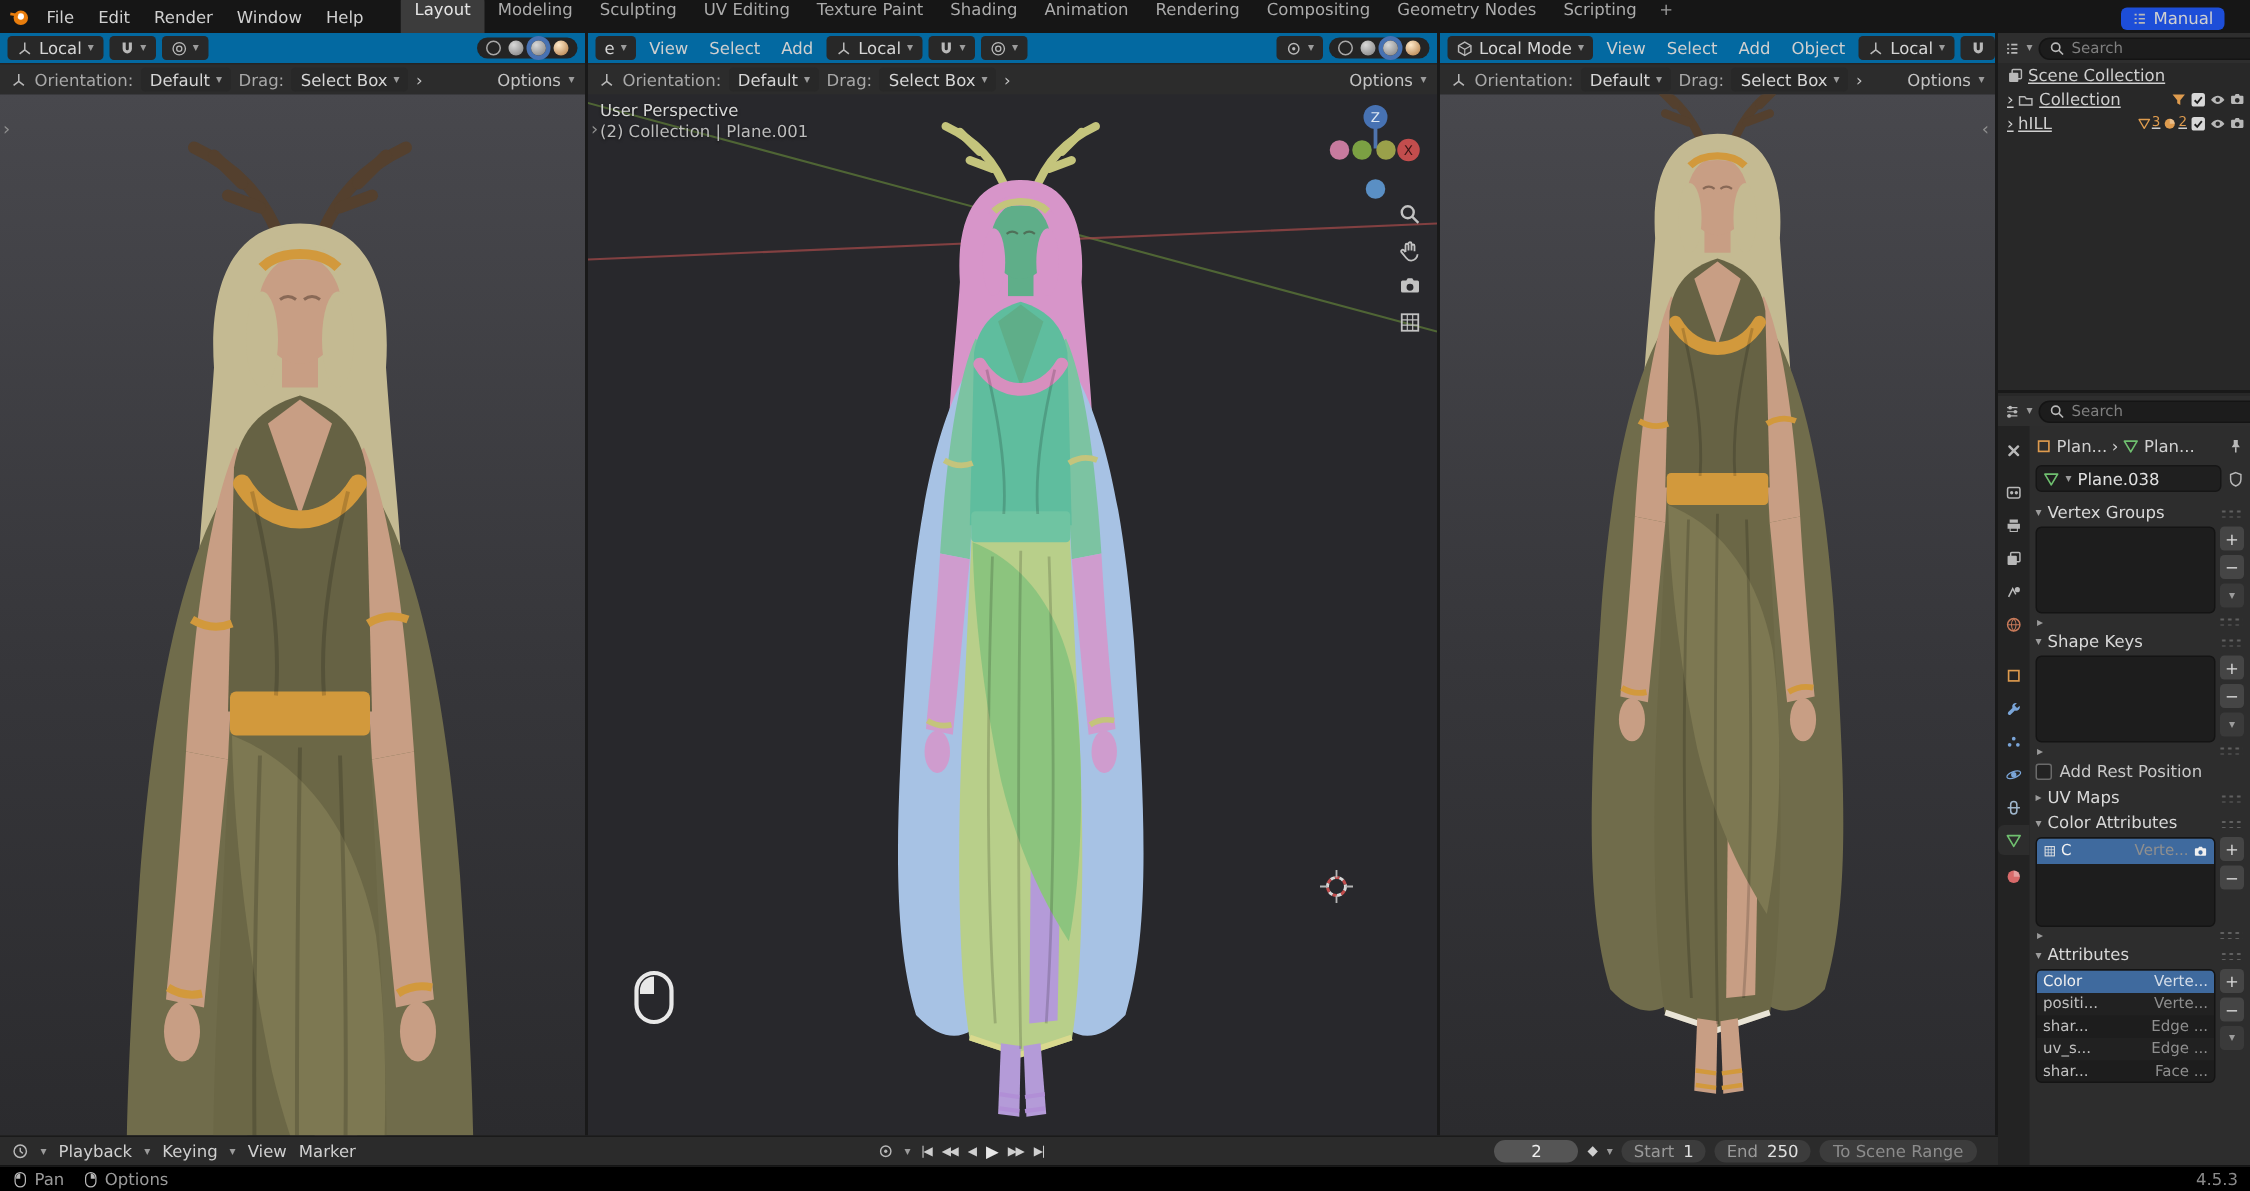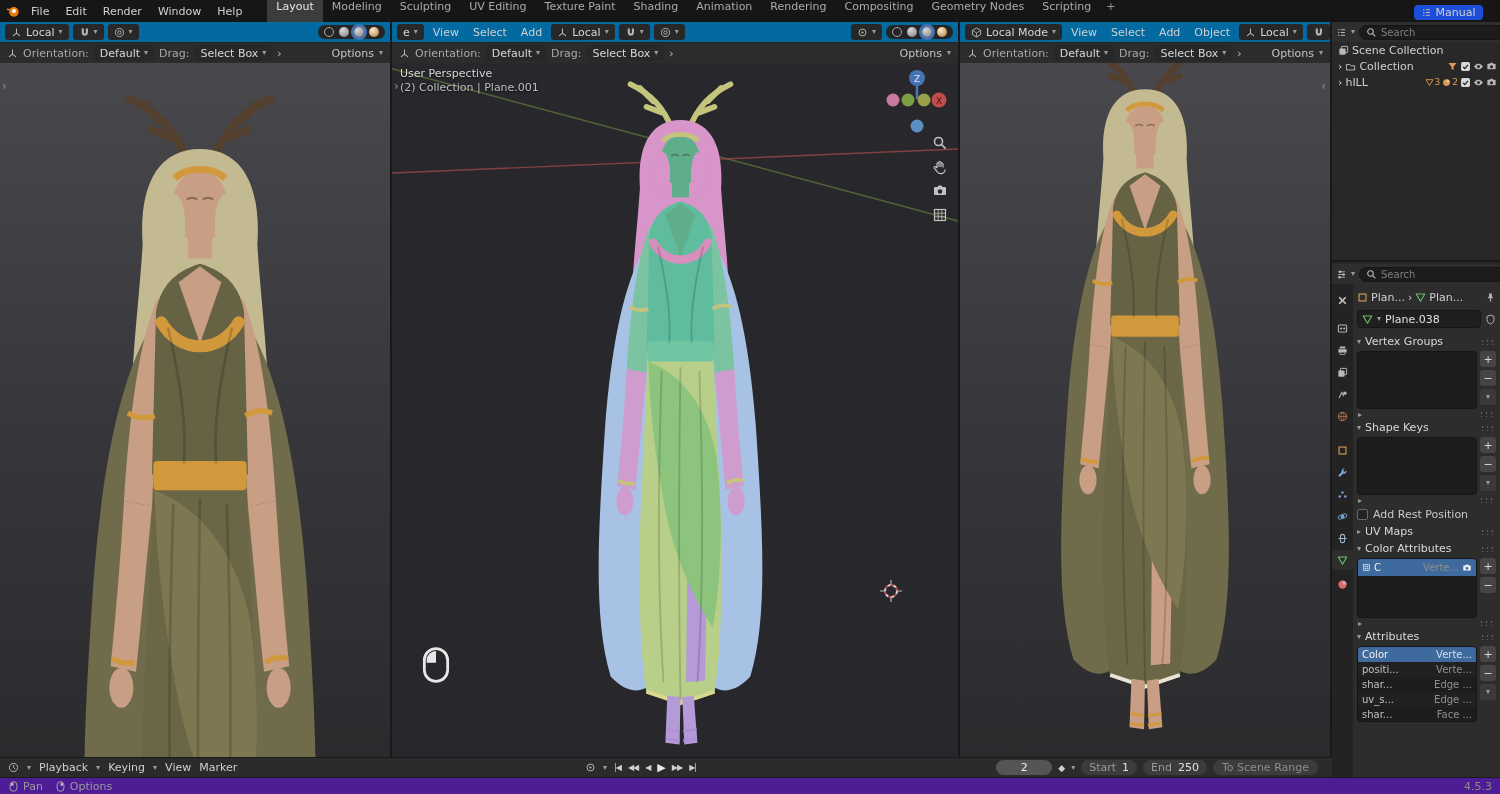--- a/index.html
+++ b/index.html
@@ -59,21 +59,21 @@
     --cape:#a7c2e4; --dress:#b8cf8a; --skirt2:#8cc47e; --bodice:#5fbd9e; --belt:#6fc4a2; --gold:#c4c47c;
     --garland:#d78fbe; --gold2:#b18fd6; --trim:#d9d98e; --leg:#b49bd8; }
 
   
   .sidebar { position:absolute; left:1332px; top:0; width:168px; height:755px; background:#282828; }
   .outliner { position:absolute; left:0; top:0; width:168px; height:240px; background:#282828; border-bottom:2px solid #191919; }
   .ol-header { height:20px; background:#2e2e2e; display:flex; align-items:center; gap:4px; padding:0 4px; }
   .search { flex:1; display:flex; align-items:center; gap:4px; background:#1c1c1c; border:1px solid #141414; border-radius:8px; height:15px; padding:0 6px; }
   .search input { flex:1; min-width:0; background:none; border:none; outline:none; color:#cfcfcf; font-family:inherit; font-size:10px; }
   .search input::placeholder { color:#7f7f7f; }
-  .ol-row { display:flex; align-items:center; gap:3px; height:16px; padding:0 3px 0 6px; color:#cfcfcf; white-space:nowrap; }
+  .ol-row { display:flex; align-items:center; gap:3px; height:16px; padding:0 3px 0 6px; color:#cfcfcf; white-space:nowrap;text-decoration:underline; }
   .ol-right { margin-left:auto; display:flex; align-items:center; gap:2px; }
   .cnt { color:#de9b4e; font-size:9px; display:inline-flex; align-items:center; gap:1px; }
 
   .props { position:absolute; left:0; top:242px; width:168px; height:513px; background:#2d2d2d; }
   .pr-header { height:20px; background:#2e2e2e; display:flex; align-items:center; gap:4px; padding:0 4px; }
   .pr-tabs { position:absolute; left:0; top:20px; bottom:0; width:21px; background:#232323; }
   .pr-tab { position:absolute; left:0; width:21px; height:20px; display:flex; align-items:center; justify-content:center; }
   .pr-tab.active { background:#2d2d2d; border-radius:4px 0 0 4px; }
   .pr-content { position:absolute; left:21px; right:0; top:20px; bottom:0; padding:3px 4px; overflow:hidden; }
   .crumb { display:flex; align-items:center; gap:3px; height:20px; white-space:nowrap; color:#cfcfcf; }
@@ -101,21 +101,21 @@
   .tl-center { position:absolute; left:585px; display:flex; align-items:center; gap:7px; }
   .pb { color:#cfcfcf; font-size:8px; letter-spacing:-1px; }
   .pb.play { font-size:11px; color:#e8e8e8; }
   .tl-right { position:absolute; right:14px; display:flex; align-items:center; gap:6px; }
   .framefield { width:56px; height:15px; background:#555555; border-radius:8px; display:flex; align-items:center; justify-content:center; color:#f0f0f0; }
   .rangefield { height:15px; background:#3c3c3c; border-radius:8px; display:flex; align-items:center; padding:0 8px; gap:6px; }
   .rangefield .rl { color:#9a9a9a; } .rangefield .rv { color:#e0e0e0; }
   .scenerange { height:15px; background:#3c3c3c; border-radius:8px; display:flex; align-items:center; padding:0 9px; color:#8c8c8c; }
 
   
-  .statusbar { position:absolute; left:0; top:777px; width:1500px; height:17px; background:#4c1d95; border-top:1px solid #191919; display:flex; align-items:center; gap:12px; padding:0 8px; color:#9a9a9a; }
+  .statusbar { position:absolute; left:0; top:777px; width:1500px; height:17px; background:#000000; border-top:1px solid #191919; display:flex; align-items:center; gap:12px; padding:0 8px; color:#9a9a9a; }
   .hint { display:flex; align-items:center; gap:4px; }
   .version { margin-left:auto; color:#8a8a8a; }
 
   .hidden-defs { position:absolute; width:0; height:0; overflow:hidden; }
 </style>
 </head>
 <body>
 
 <svg class="hidden-defs" aria-hidden="true">
   <defs>

